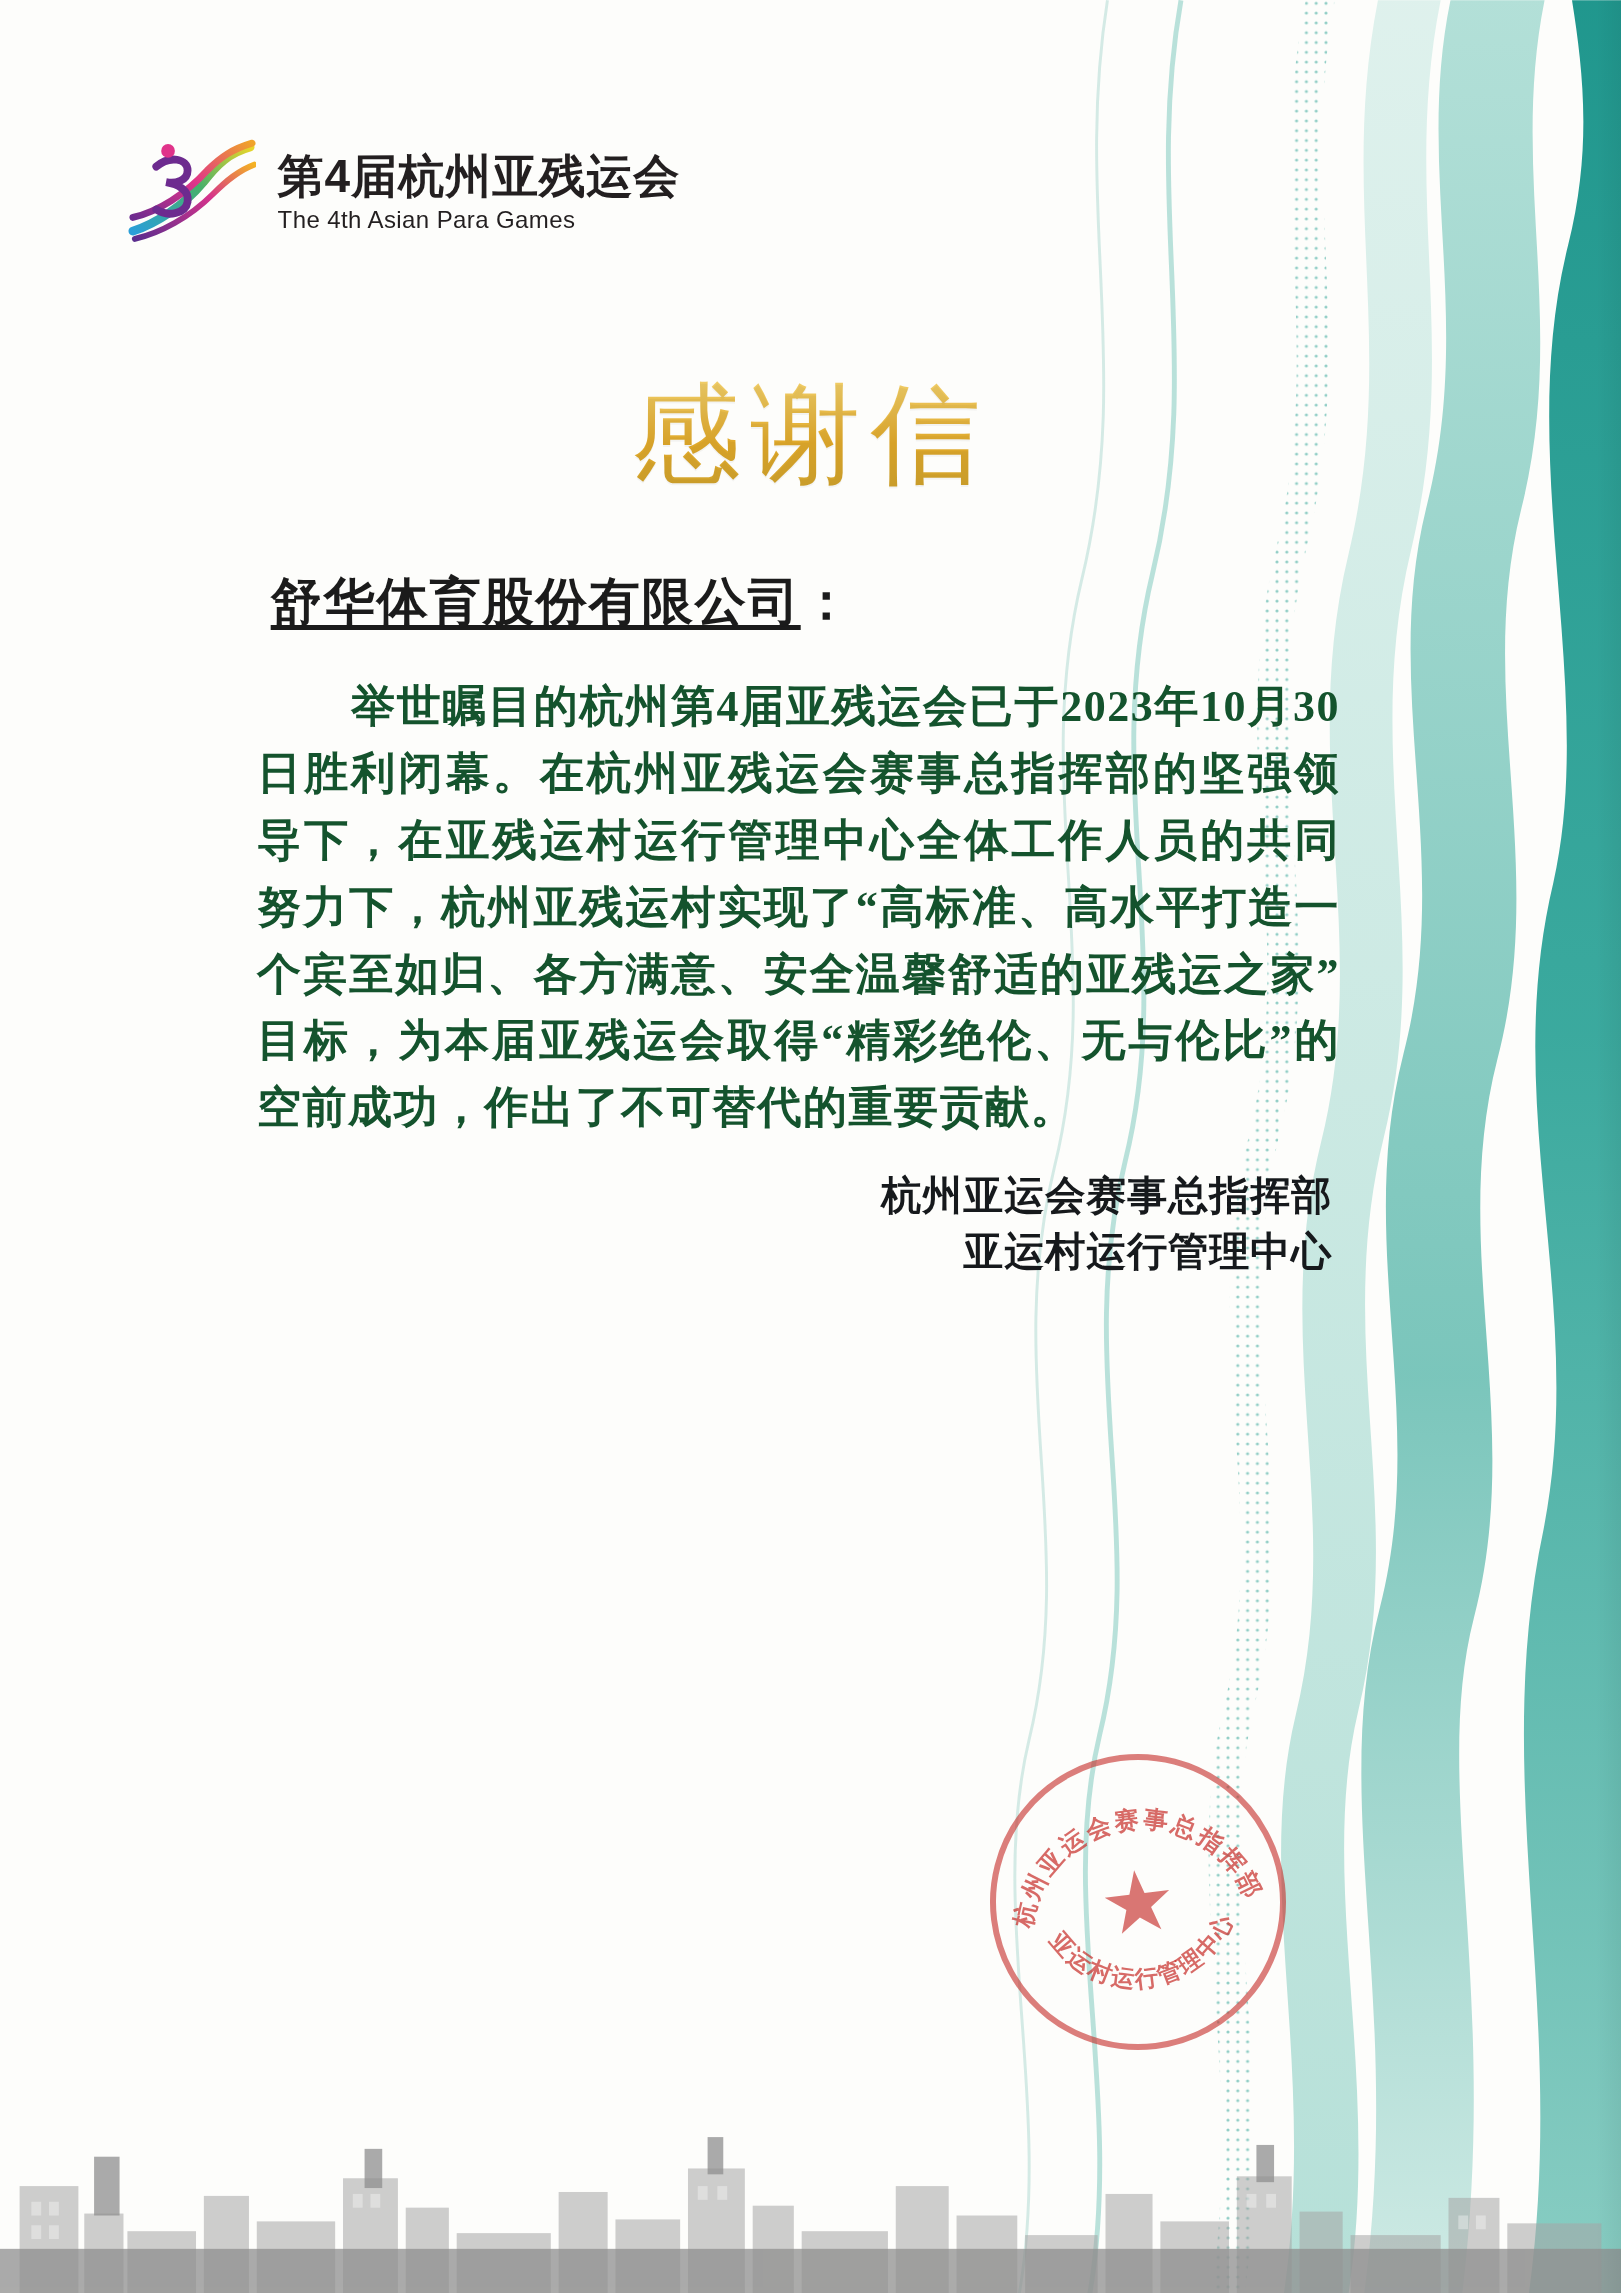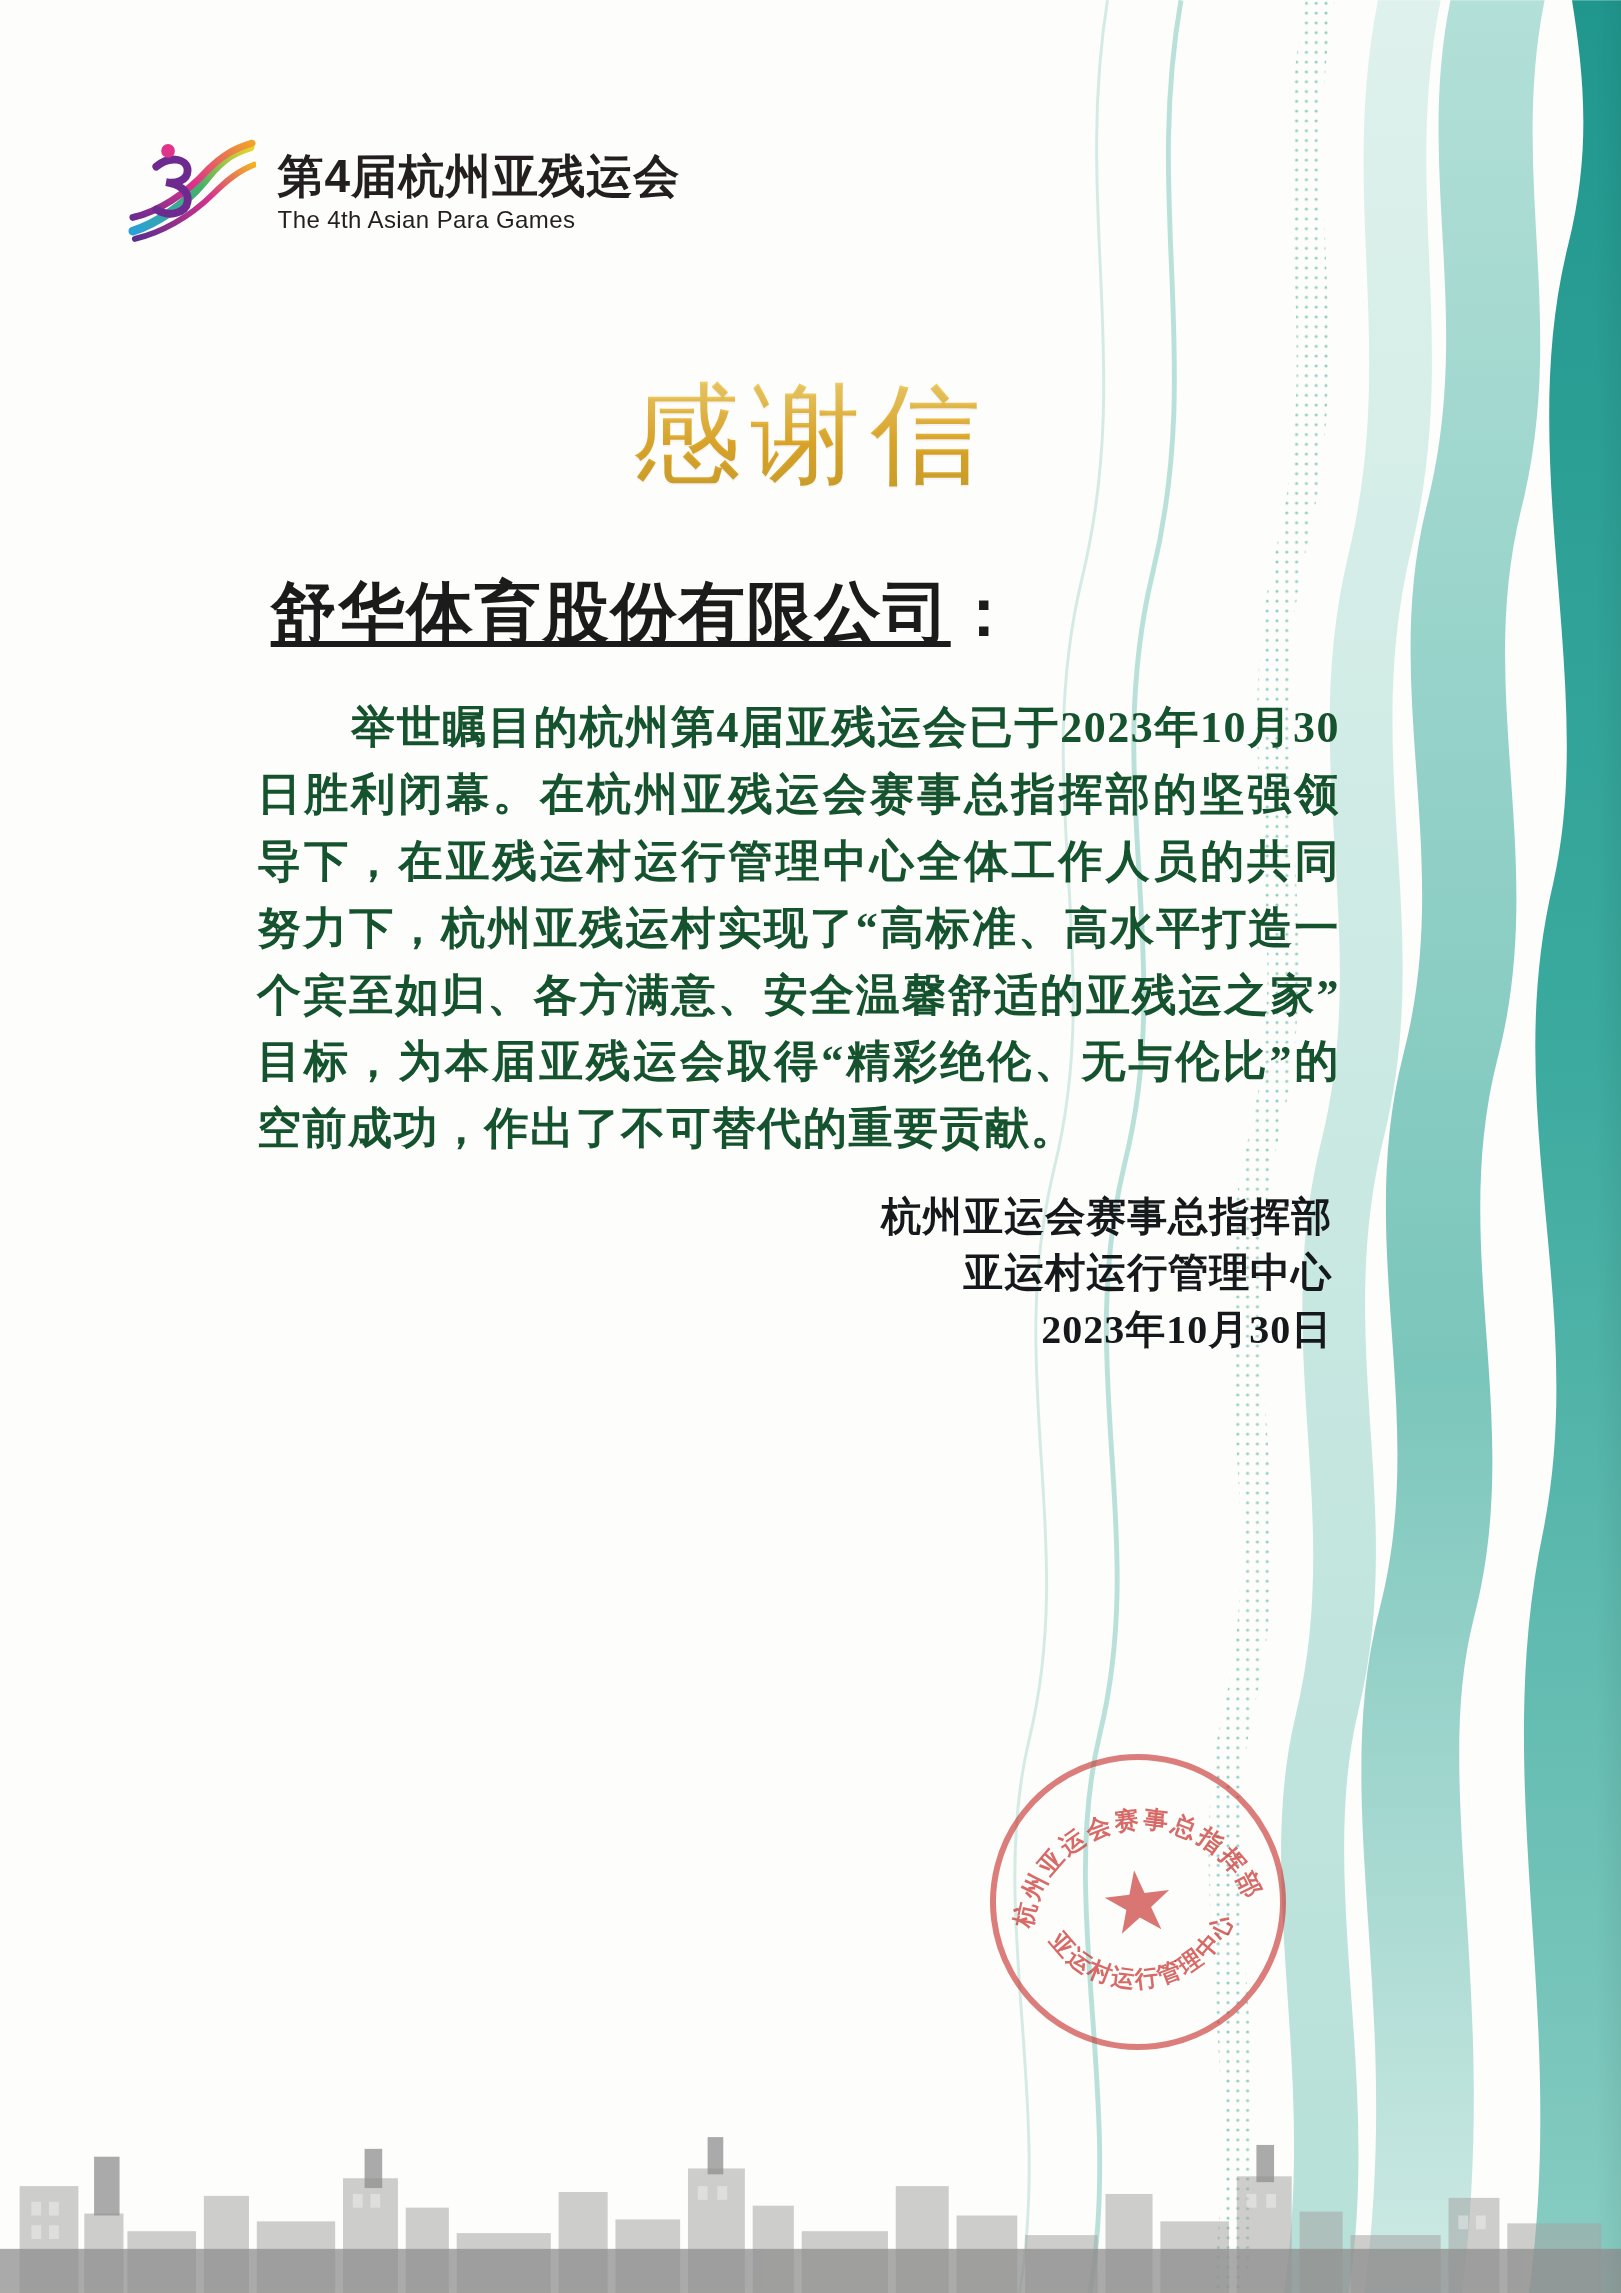--- a/index.html
+++ b/index.html
@@ -80,21 +80,21 @@
   }
 
   
   .letter {
     position: absolute;
     left: 257px;
     top: 568px;
     width: 1083px;
   }
   .salutation {
-    font-size: 66px;
+    font-size: 51px;
     font-weight: 700;
     color: #1b1b1b;
     letter-spacing: 2px;
     margin: 0 0 37px 13.7px;
   }
   .salutation .org {
     text-decoration: underline;
     text-underline-offset: 5.9px;
   }
   .para {
@@ -270,21 +270,20 @@
   <div class="letter">
     <div class="salutation">
       <span class="org">舒华体育股份有限公司</span><span>：</span>
     </div>
 
     <p class="para">举世瞩目的杭州第4届亚残运会已于2023年10月30日胜利闭幕。在杭州亚残运会赛事总指挥部的坚强领导下，在亚残运村运行管理中心全体工作人员的共同努力下，杭州亚残运村实现了“高标准、高水平打造一个宾至如归、各方满意、安全温馨舒适的亚残运之家”目标，为本届亚残运会取得“精彩绝伦、无与伦比”的空前成功，作出了不可替代的重要贡献。</p>
 
     <div class="signature">
       <div>杭州亚运会赛事总指挥部</div>
       <div>亚运村运行管理中心</div>
-      <div>2023年10月30日</div>
     </div>
   </div>
 
   <div class="seal">
     <svg class="seal-arc-svg" width="284" height="284" viewBox="0 0 290 290" xmlns="http://www.w3.org/2000/svg" aria-hidden="true">
       <defs>
         <path id="arcTop" d="M 36,150 A 114,114 0 0 1 254,150"></path>
         <path id="arcBottom" d="M 48,168 A 106,106 0 0 0 242,168"></path>
       </defs>
       <text font-family="Liberation Sans, sans-serif" font-size="25" font-weight="bold" fill="rgba(199,48,44,0.72)" letter-spacing="3">

